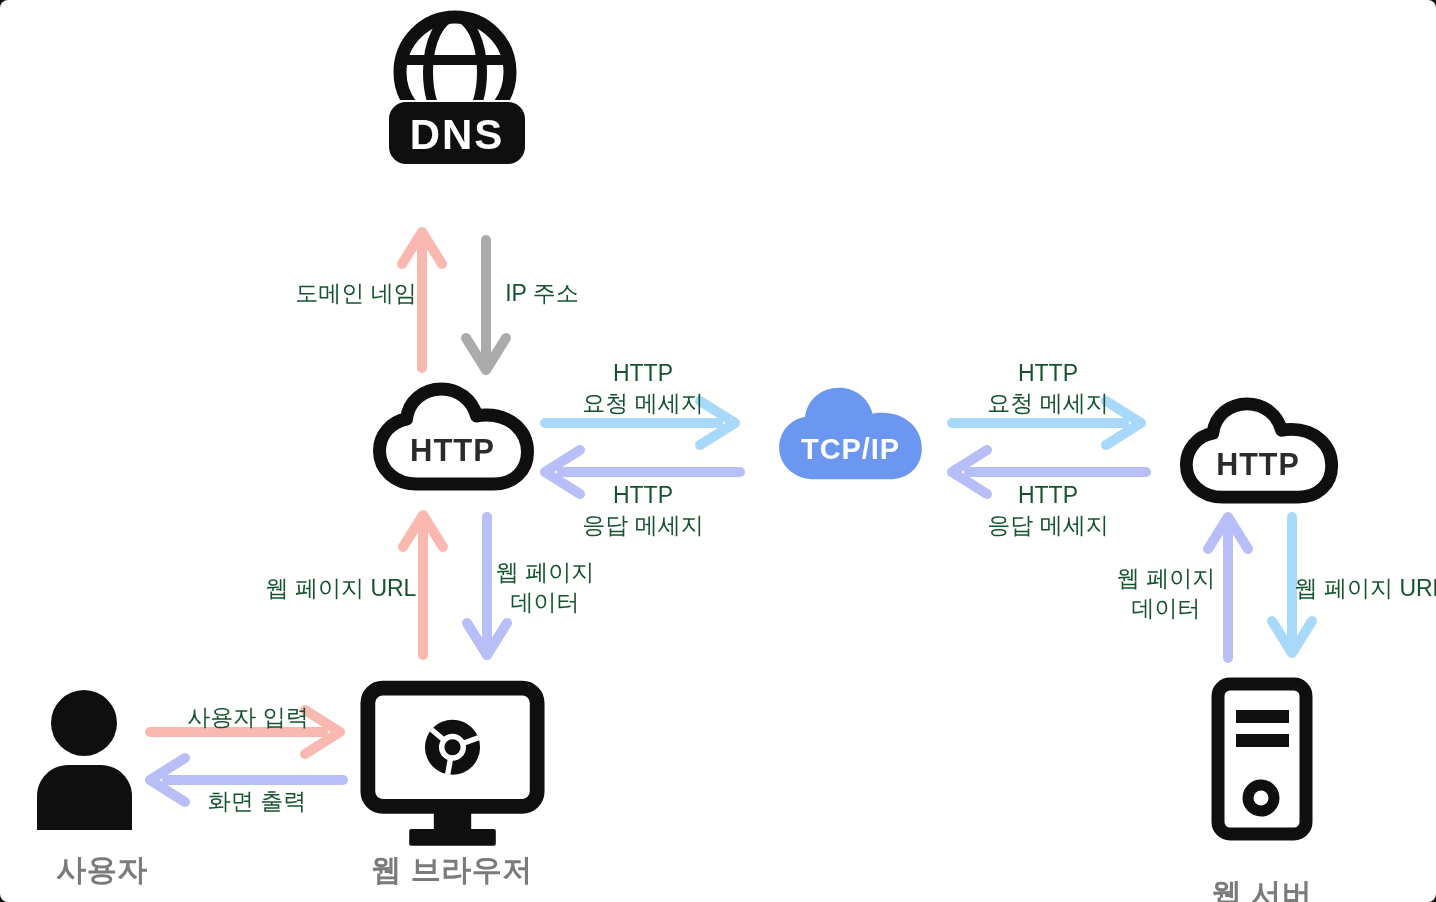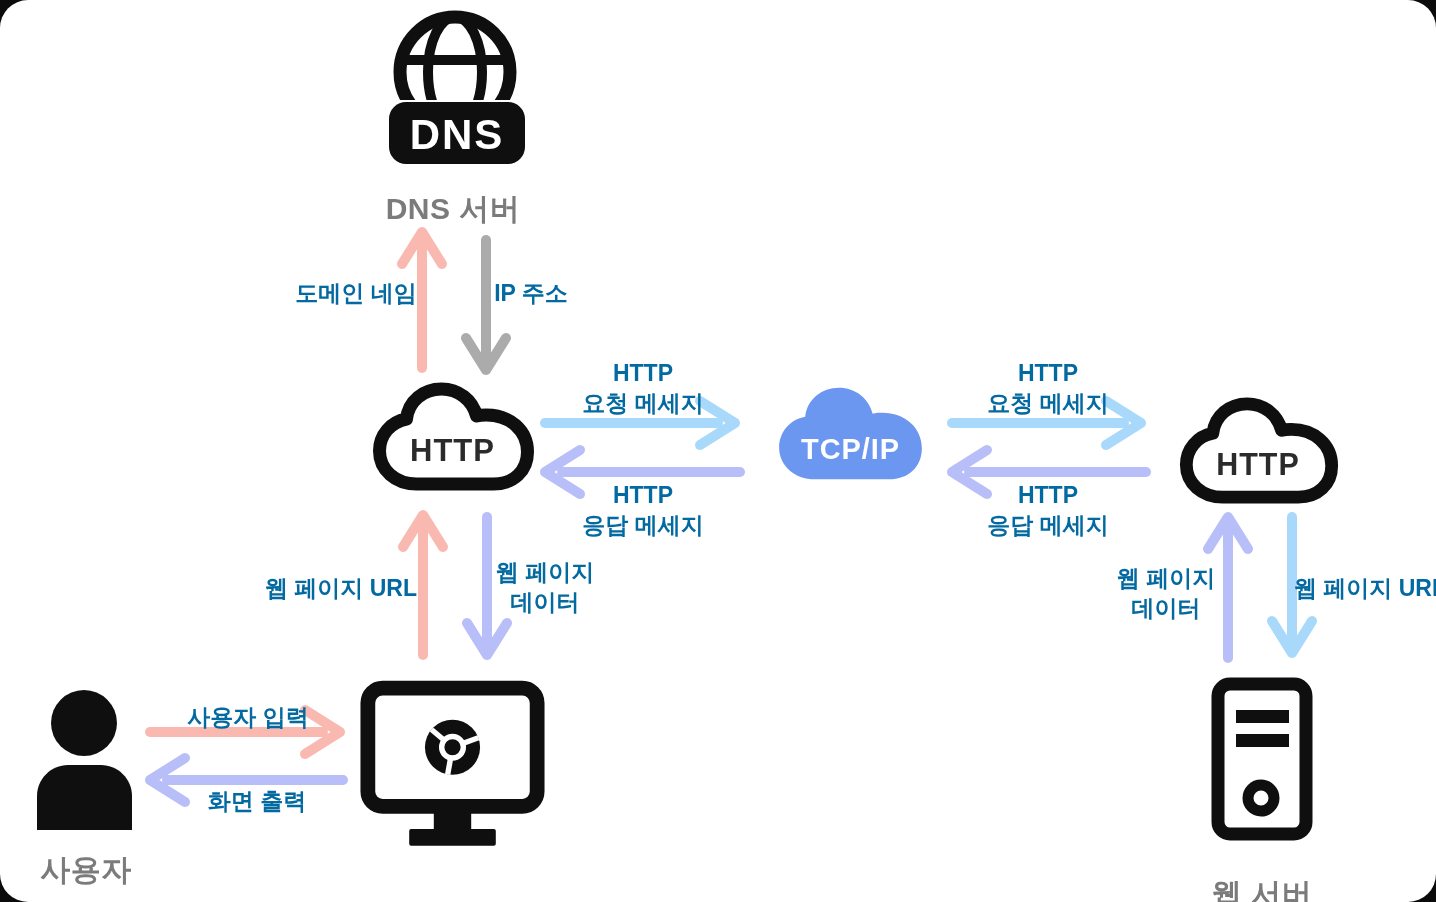--- a/index.html
+++ b/index.html
@@ -6,39 +6,39 @@
   body{
     width:1436px;height:902px;
     background:#0b0b0b;
     font-family:"Liberation Sans", sans-serif;
     -webkit-font-smoothing:antialiased;
   }
   .canvas{
     position:relative;
     width:1436px;height:902px;
     background:#ffffff;
-    border-radius:28px;
+    border-radius:8px;
     overflow:hidden;
   }
   .abs{position:absolute;}
   .node-label{
     position:absolute;
     transform:translate(-50%,-50%);
     color:#7b7b7b;
     font-size:30px;
     font-weight:700;
     letter-spacing:0.5px;
     white-space:nowrap;
   }
   .edge-label{
     position:absolute;
     transform:translate(-50%,-50%);
-    color:#0369a1;
+    color:#14532d;
     font-size:23px;
-    font-weight:700;
+    font-weight:400;
     text-align:center;
     line-height:1.32;
     white-space:nowrap;
   }
   .edge-label span{display:block;}
   svg{display:block;}
   .arrow-layer{
     position:absolute;left:0;top:0;width:1436px;height:902px;
     pointer-events:none;
   }
@@ -123,67 +123,67 @@
         </clipPath>
     </defs>
     <g clip-path="url(#globeClip)" stroke="#0f0f0f" fill="none">
       <circle cx="68" cy="70" r="55" stroke-width="13"></circle>
       <ellipse cx="68" cy="70" rx="27" ry="55" stroke-width="10"></ellipse>
       <line x1="15" y1="58" x2="121" y2="58" stroke-width="10"></line>
     </g>
     <rect x="2" y="100" width="136" height="62" rx="17" fill="#0f0f0f"></rect>
     <text x="70" y="147" text-anchor="middle" fill="#ffffff" font-family="Liberation Sans, sans-serif" font-size="42" font-weight="900" letter-spacing="2">DNS</text>
   </svg>
-  <div class="node-label" style="left:453px;top:209px;">DNS 서버</div>
 
   <svg class="abs" style="left:371px;top:382px;" width="165" height="112" viewBox="0 0 164 112">
     <path d="M 122,102 H 45 C 24,102 8,88 8,69 C 8,53 19,40 35,37 C 37,19 52,7 70,7 C 87,7 101,18 105,34 C 108,33 112,33 115,33 C 138,33 156,48 156,70 C 156,89 142,102 122,102 Z" fill="#ffffff" stroke="#0f0f0f" stroke-width="13" stroke-linejoin="round"></path>
     <text class="cloud-text" x="81" y="79" text-anchor="middle" fill="#2b2b2b" font-size="31">HTTP</text>
   </svg>
 
   <svg class="abs" style="left:770px;top:381px;" width="161" height="108" viewBox="0 0 164 112">
     <path d="M 122,102 H 45 C 24,102 8,88 8,69 C 8,53 19,40 35,37 C 37,19 52,7 70,7 C 87,7 101,18 105,34 C 108,33 112,33 115,33 C 138,33 156,48 156,70 C 156,89 142,102 122,102 Z" stroke="none" fill="#6C97F0"></path>
     <text class="cloud-text" x="82" y="81" text-anchor="middle" fill="#ffffff" font-size="30">TCP/IP</text>
   </svg>
 
   <svg class="abs" style="left:1177px;top:397px;" width="164" height="110" viewBox="0 0 164 112">
     <path d="M 122,102 H 45 C 24,102 8,88 8,69 C 8,53 19,40 35,37 C 37,19 52,7 70,7 C 87,7 101,18 105,34 C 108,33 112,33 115,33 C 138,33 156,48 156,70 C 156,89 142,102 122,102 Z" fill="#ffffff" stroke="#0f0f0f" stroke-width="13" stroke-linejoin="round"></path>
     <text class="cloud-text" x="81" y="79" text-anchor="middle" fill="#2b2b2b" font-size="31">HTTP</text>
   </svg>
 
   <svg class="abs" style="left:35px;top:690px;" width="100" height="140" viewBox="0 0 100 140">
     <circle cx="49" cy="33" r="33" fill="#0f0f0f"></circle>
     <path d="M 2,140 V 106 C 2,89 16,75 33,75 H 66 C 83,75 97,89 97,106 V 140 Z" fill="#0f0f0f"></path>
   </svg>
-  <div class="node-label" style="left:86px;top:870px;">사용자</div>
+  <div class="node-label" style="left:102px;top:870px;">사용자</div>
 
   <svg class="abs" style="left:359px;top:679px;" width="187" height="168" viewBox="0 0 190 170">
     <rect x="9" y="9" width="172" height="120" rx="15" fill="#ffffff" stroke="#0f0f0f" stroke-width="15"></rect>
     <g>
       <circle cx="95" cy="69" r="28" fill="#0f0f0f"></circle>
       <circle cx="95" cy="69" r="11" fill="none" stroke="#ffffff" stroke-width="5.5"></circle>
       <line x1="86.6" y1="61.9" x2="73.6" y2="51" stroke="#ffffff" stroke-width="5.5"></line>
       <line x1="105.3" y1="65.2" x2="121.3" y2="59.4" stroke="#ffffff" stroke-width="5.5"></line>
       <line x1="93.1" y1="79.8" x2="90.1" y2="96.6" stroke="#ffffff" stroke-width="5.5"></line>
     </g>
     <rect x="76" y="129" width="38" height="26" fill="#0f0f0f"></rect>
     <rect x="51" y="152" width="88" height="17" rx="2" fill="#0f0f0f"></rect>
   </svg>
+  <div class="node-label" style="left:452px;top:870px;">웹 브라우저</div>
 
   <svg class="abs" style="left:1210px;top:676px;" width="104" height="166" viewBox="0 0 104 166">
     <rect x="8" y="8" width="88" height="150" rx="12" fill="#ffffff" stroke="#0f0f0f" stroke-width="13"></rect>
     <rect x="26" y="34" width="53" height="13" fill="#0f0f0f"></rect>
     <rect x="26" y="58" width="53" height="13" fill="#0f0f0f"></rect>
     <circle cx="51" cy="122" r="13" fill="none" stroke="#0f0f0f" stroke-width="11"></circle>
   </svg>
   <div class="node-label" style="left:1262px;top:894px;">웹 서버</div>
 
   <div class="edge-label" style="left:356px;top:293px;">도메인 네임</div>
 
-  <div class="edge-label" style="left:531px;top:293px;">IP 주소</div>
+  <div class="edge-label" style="left:542px;top:293px;">IP 주소</div>
 
   <div class="edge-label" style="left:643px;top:388px;">
     <span>HTTP</span>
     <span>요청 메세지</span>
   </div>
 
   <div class="edge-label" style="left:643px;top:510px;">
     <span>HTTP</span>
     <span>응답 메세지</span>
   </div>

